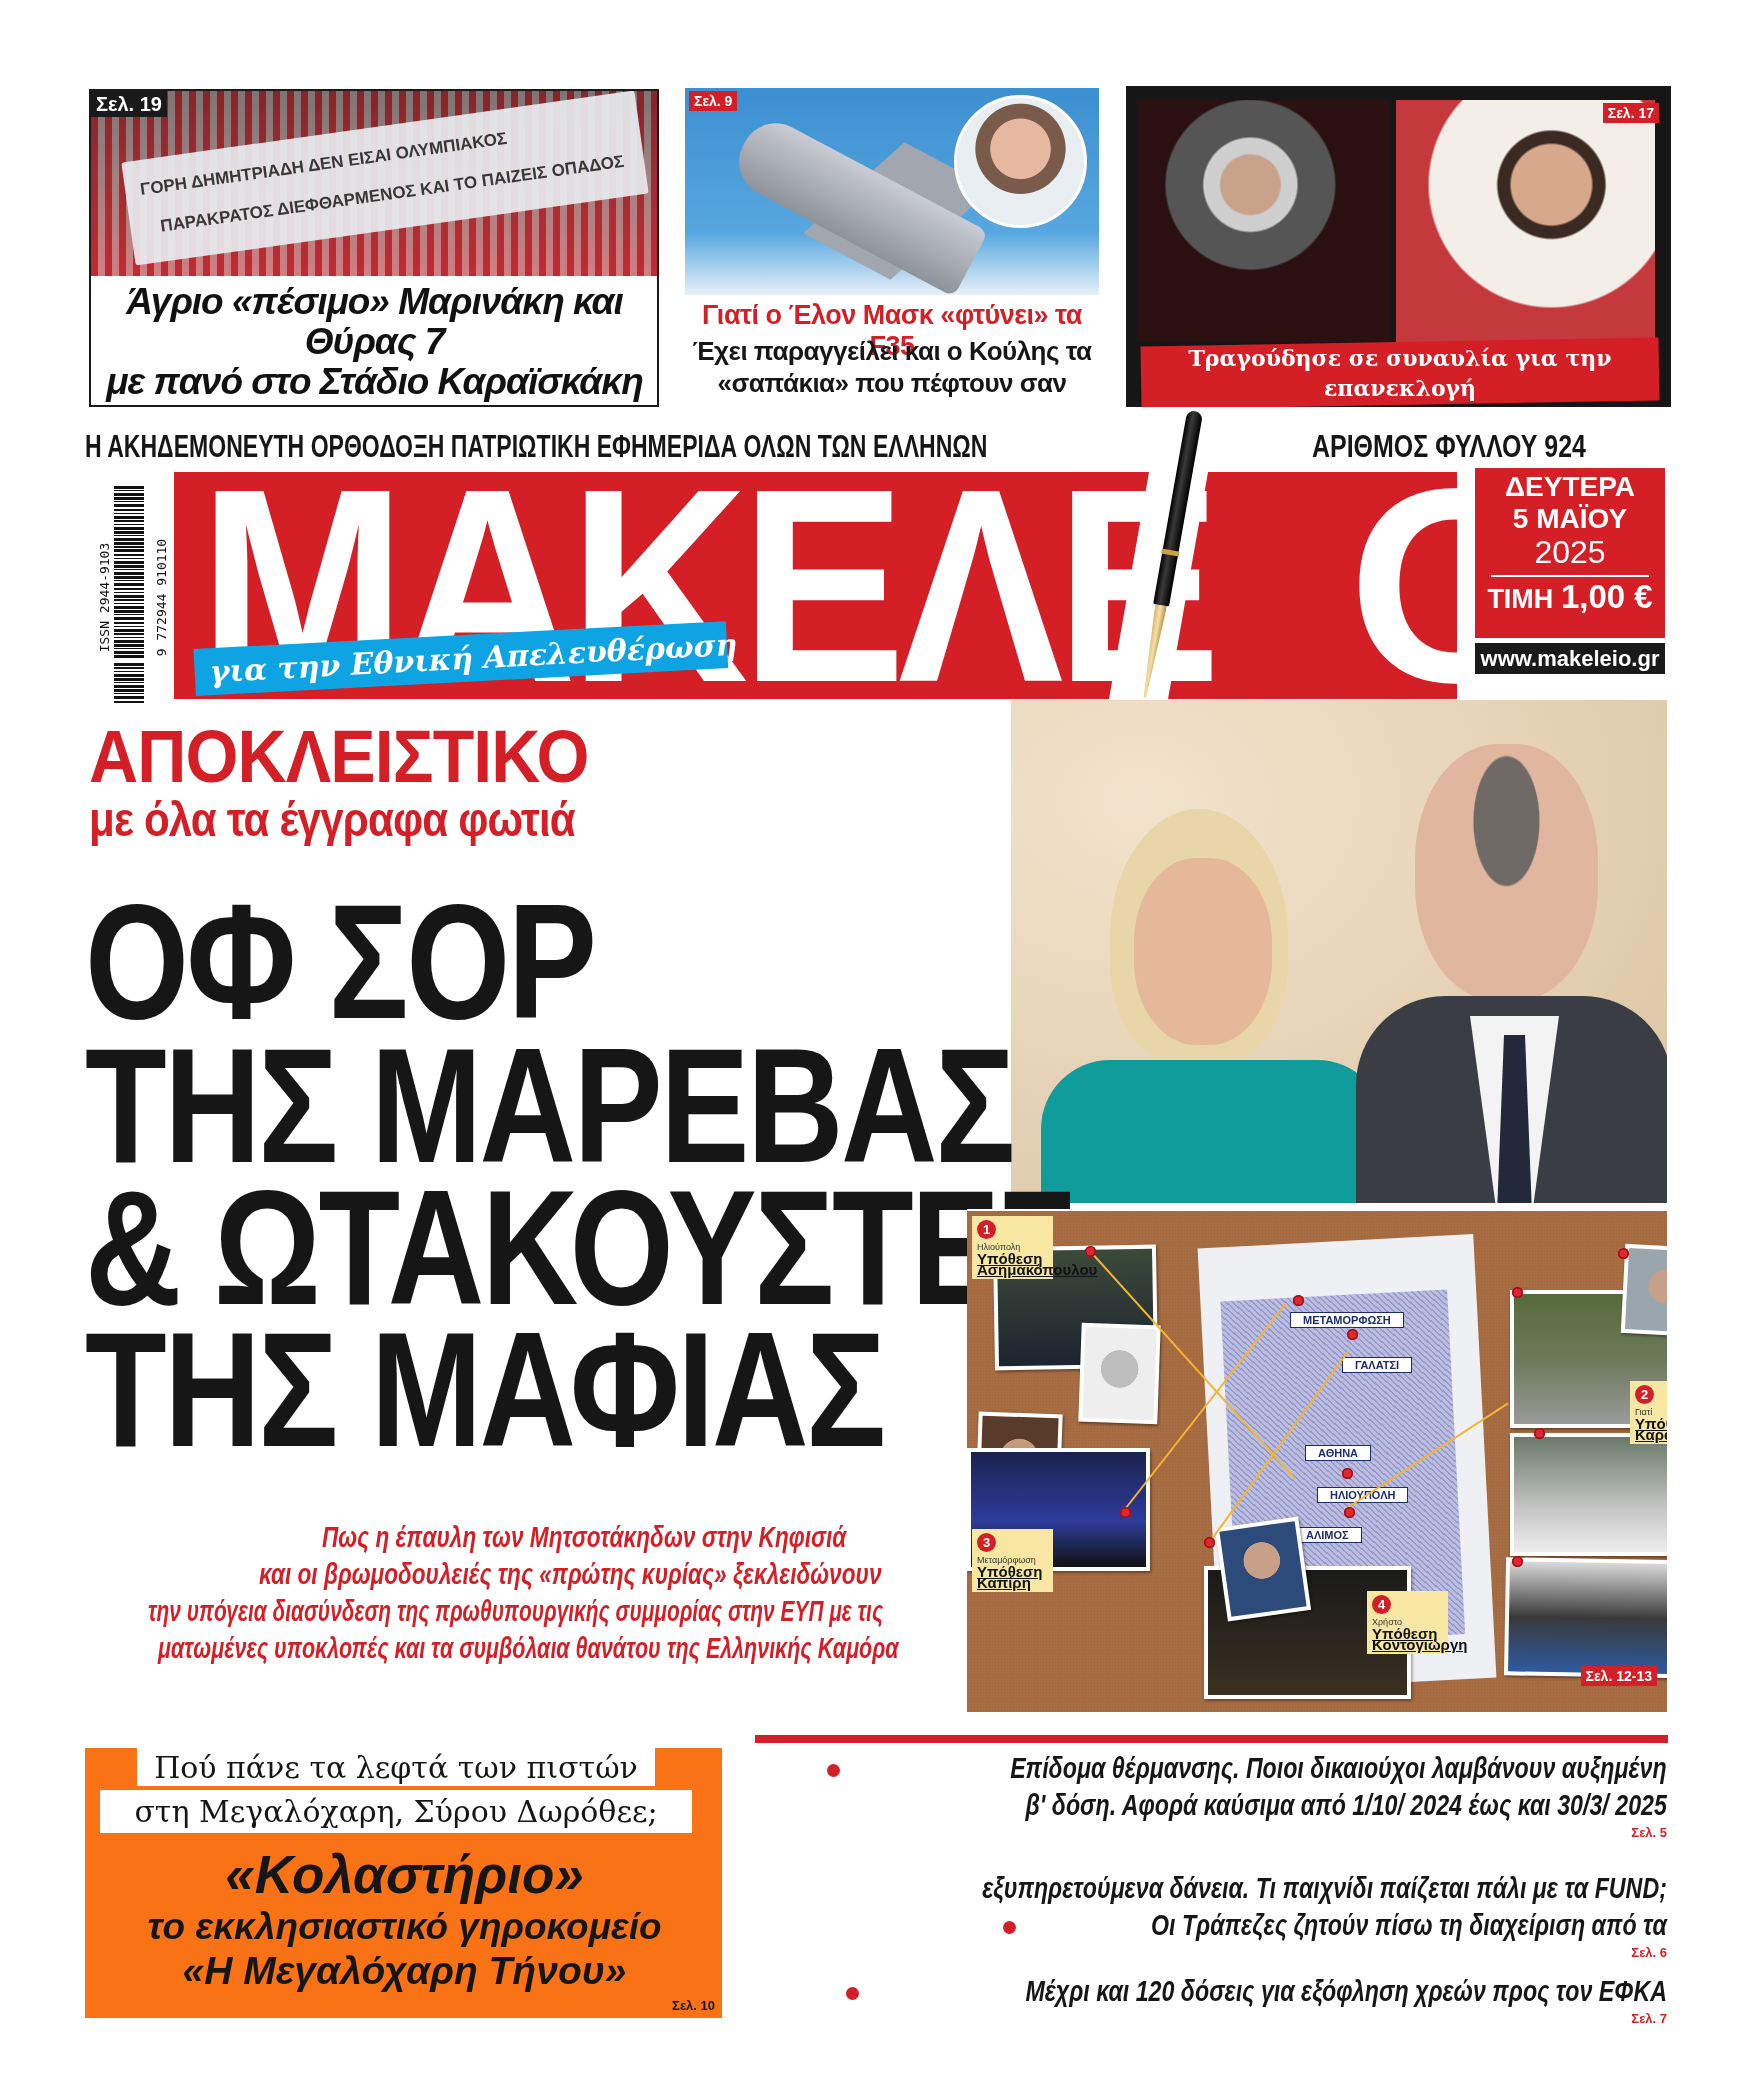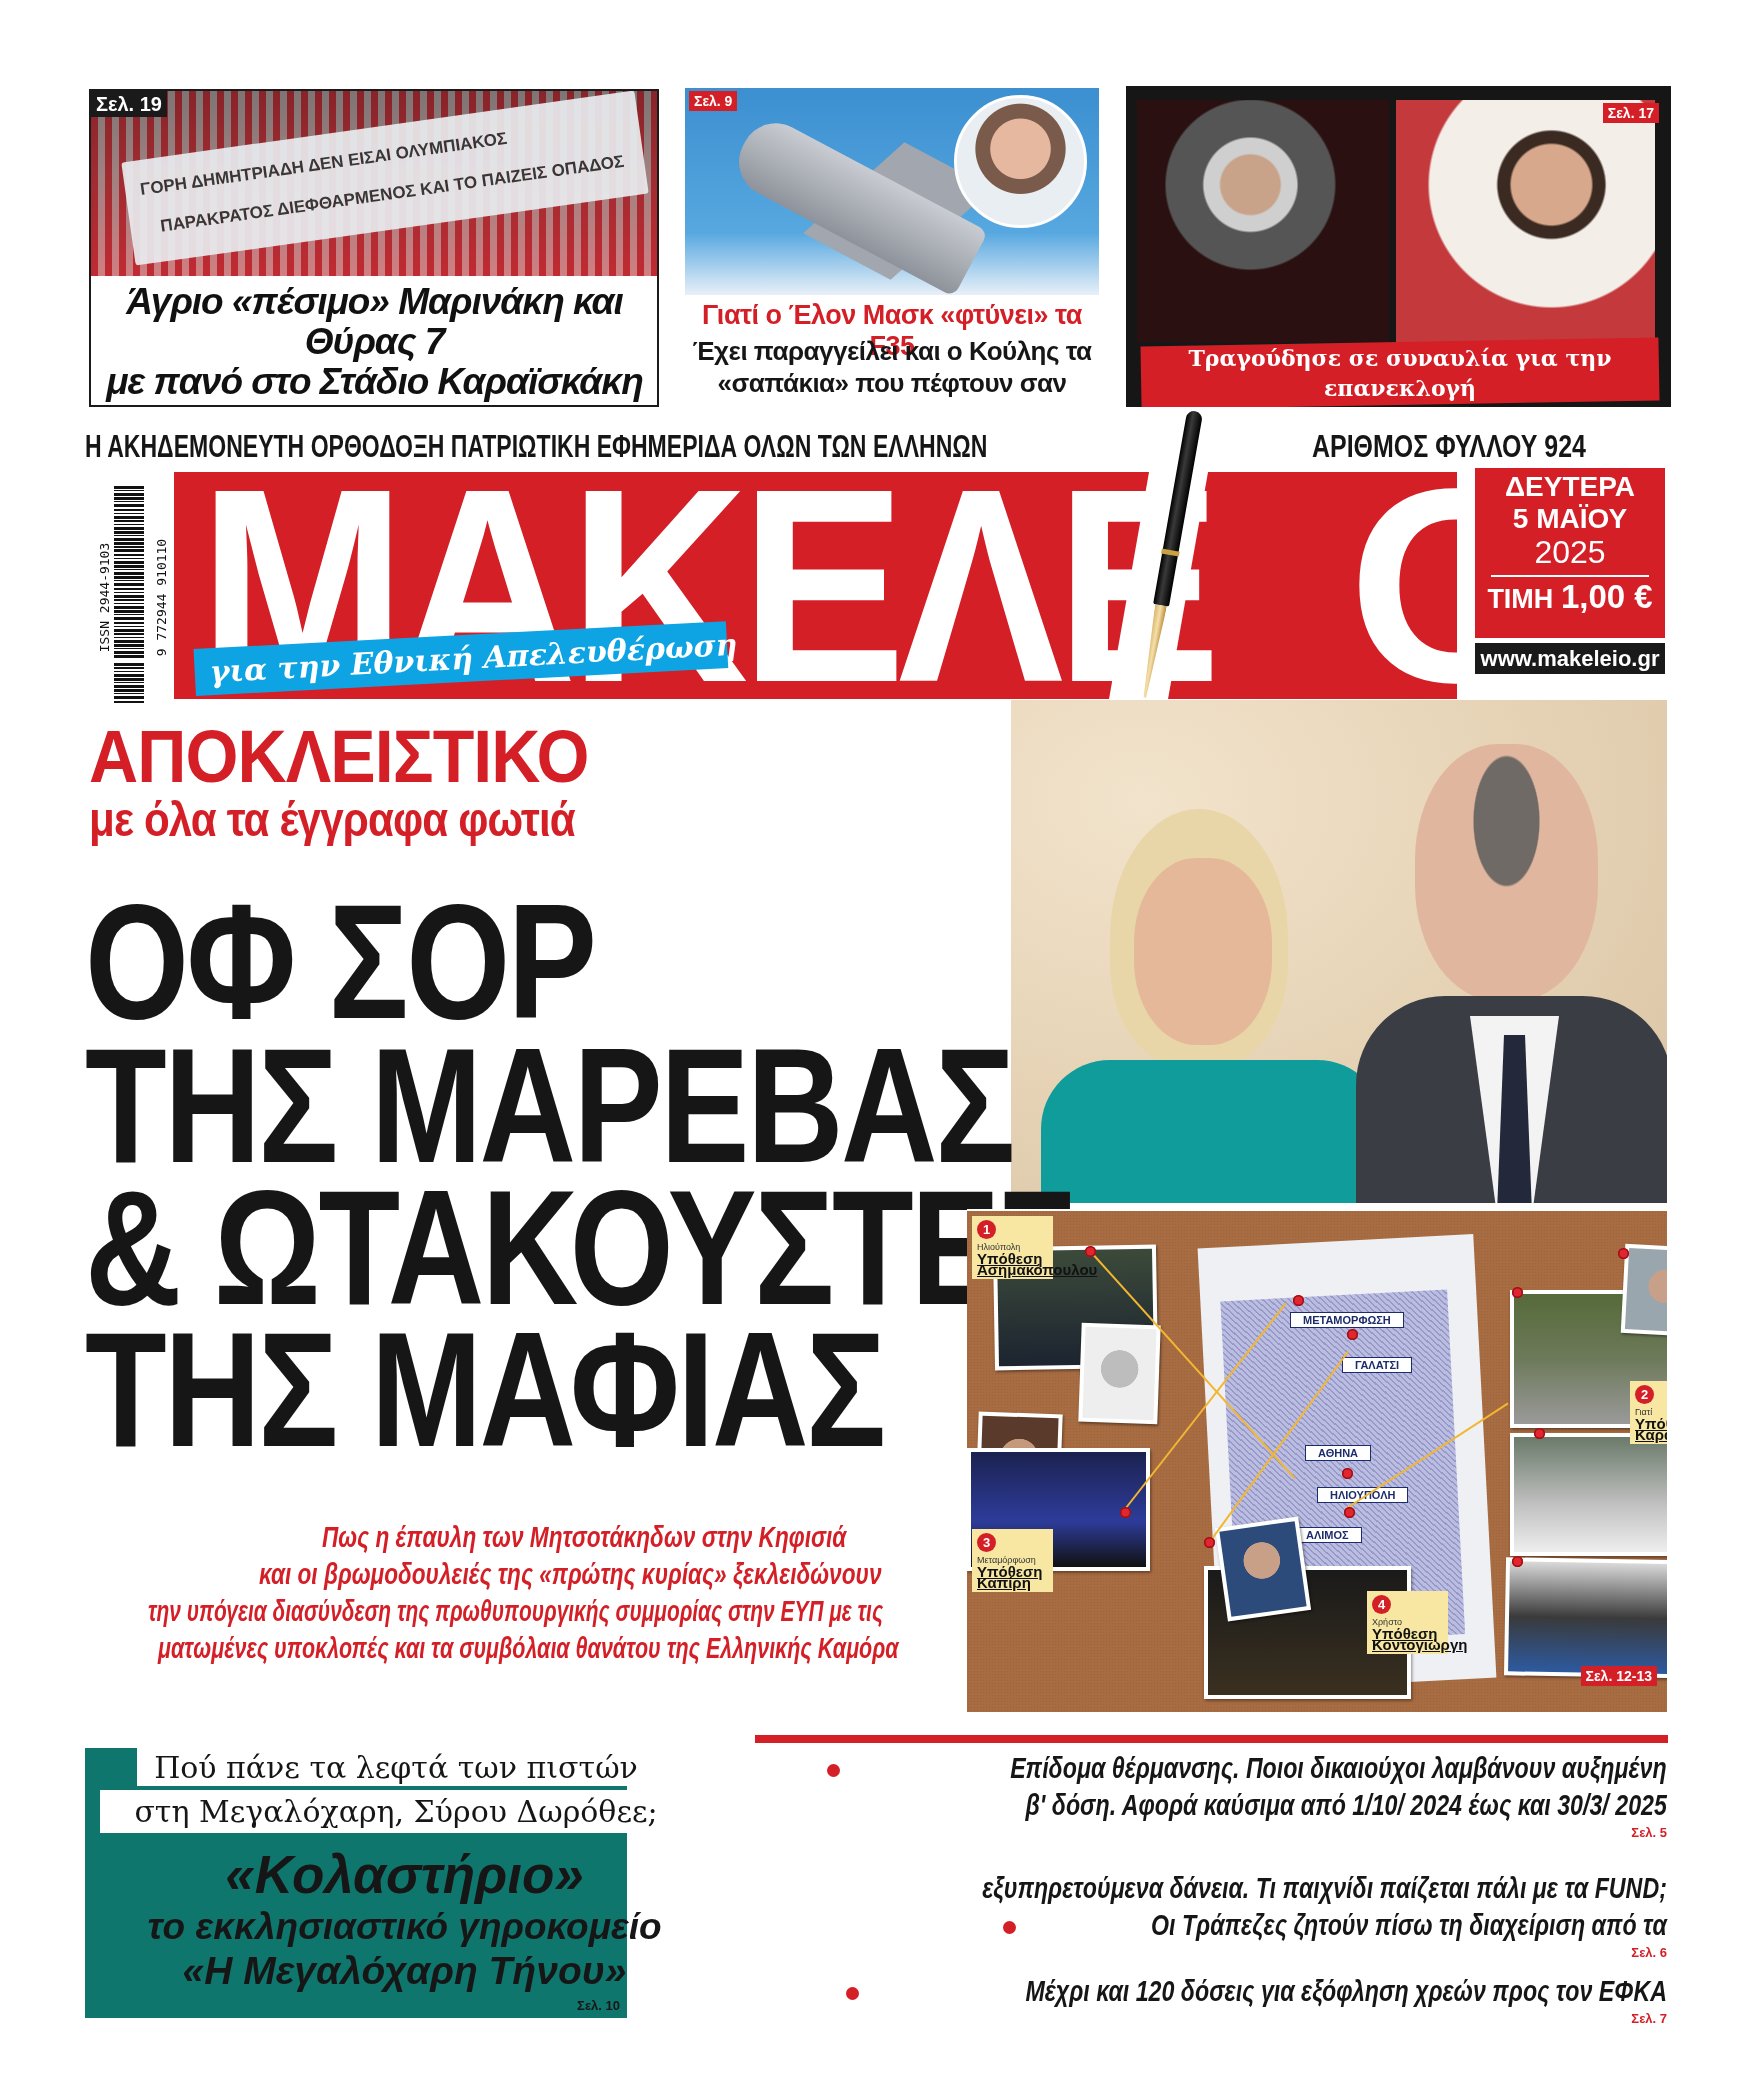--- a/index.html
+++ b/index.html
@@ -106,21 +106,21 @@
   .photo-card { position: absolute; background: #fff; padding: 4px; box-shadow: 1px 1.5px 3px rgba(0,0,0,.45); }
   .photo-card > div { width: 100%; height: 100%; }
   .note { position: absolute; background: #f7e7a3; padding: 4px 5px; font-size: 9px; line-height: 11px; color: #333; }
   .note .n { display: block; width: 19px; height: 19px; border-radius: 50%; background: #d41f27; color: #fff; text-align: center; line-height: 19px; font-weight: 700; font-size: 13px; margin-bottom: 3px; }
   .note b { display: block; font-size: 15px; color: #111; text-decoration: underline; }
   .pin { position: absolute; width: 11px; height: 11px; border-radius: 50%; background: #e1262f; box-shadow: 0 0 0 1.5px #9a1015 inset; }
   .string { position: absolute; height: 2px; background: #f2b630; transform-origin: left center; }
   #corkboard .tag { position: absolute; right: 10px; bottom: 26px; }
 
   
-  #yellowbox { left: 85px; top: 1748px; width: 542px; height: 270px; background: #0f766e; }
+  #yellowbox { left: 85px; top: 1748px; width: 637px; height: 270px; background: #f97316; }
   #yellowbox .q1 { position: absolute; left: 52px; top: 0; width: 518px; height: 38px; background: #fff; text-align: center; font-family: "DejaVu Serif", "Liberation Serif", serif; font-size: 30px; line-height: 39px; color: #161616; }
   #yellowbox .q2 { position: absolute; left: 15px; top: 42px; width: 592px; height: 43px; background: #fff; text-align: center; font-family: "DejaVu Serif", "Liberation Serif", serif; font-size: 30px; line-height: 43px; color: #161616; }
   #yellowbox .big { position: absolute; left: 0; top: 97px; width: 639px; text-align: center; font-size: 53px; line-height: 59px; font-weight: 700; font-style: italic; color: #161616; }
   #yellowbox .sub { position: absolute; left: 0; top: 157px; width: 639px; text-align: center; font-size: 37px; line-height: 43px; font-weight: 700; font-style: italic; color: #161616; }
   #yellowbox .sub2 { position: absolute; left: 0; top: 201px; width: 639px; text-align: center; font-size: 39px; line-height: 44px; font-weight: 700; font-style: italic; color: #161616; }
   #yellowbox .pg { position: absolute; right: 7px; bottom: 5px; font-size: 13px; font-weight: 700; color: #161616; }
 
   
   #bullets-rule { left: 755px; top: 1735px; width: 913px; height: 8px; background: #d41f27; }
   .bullet { position: absolute; left: 745px; width: 922px; text-align: right; font-size: 29px; line-height: 37px; font-weight: 700; font-style: italic; color: #161616; }

